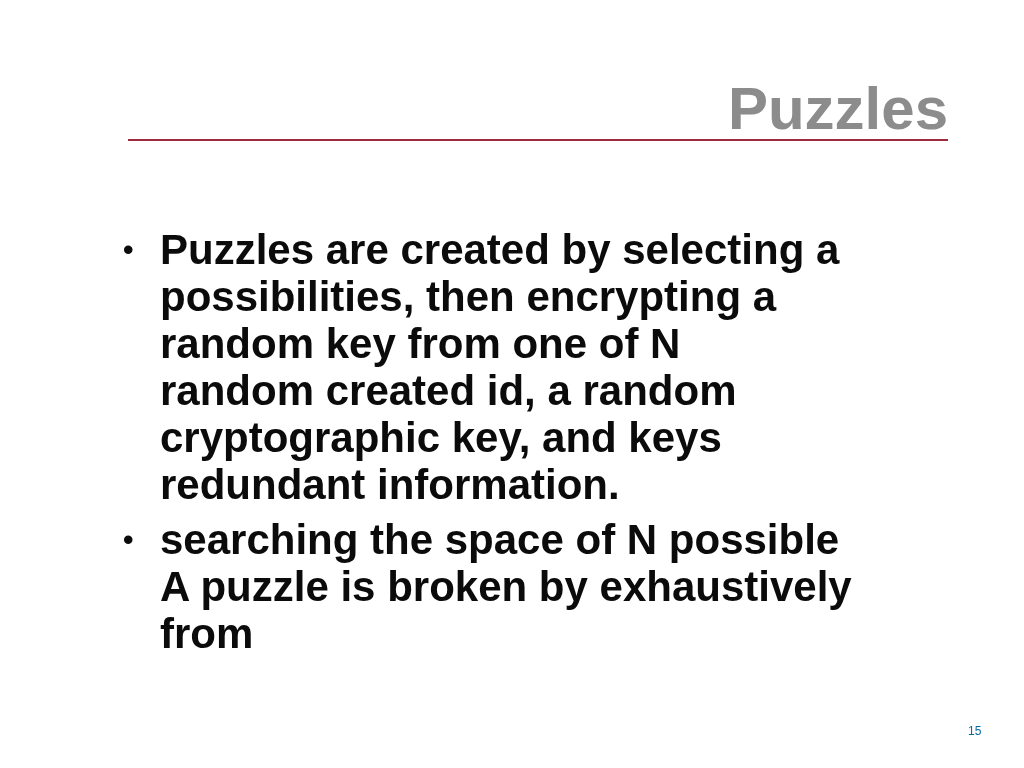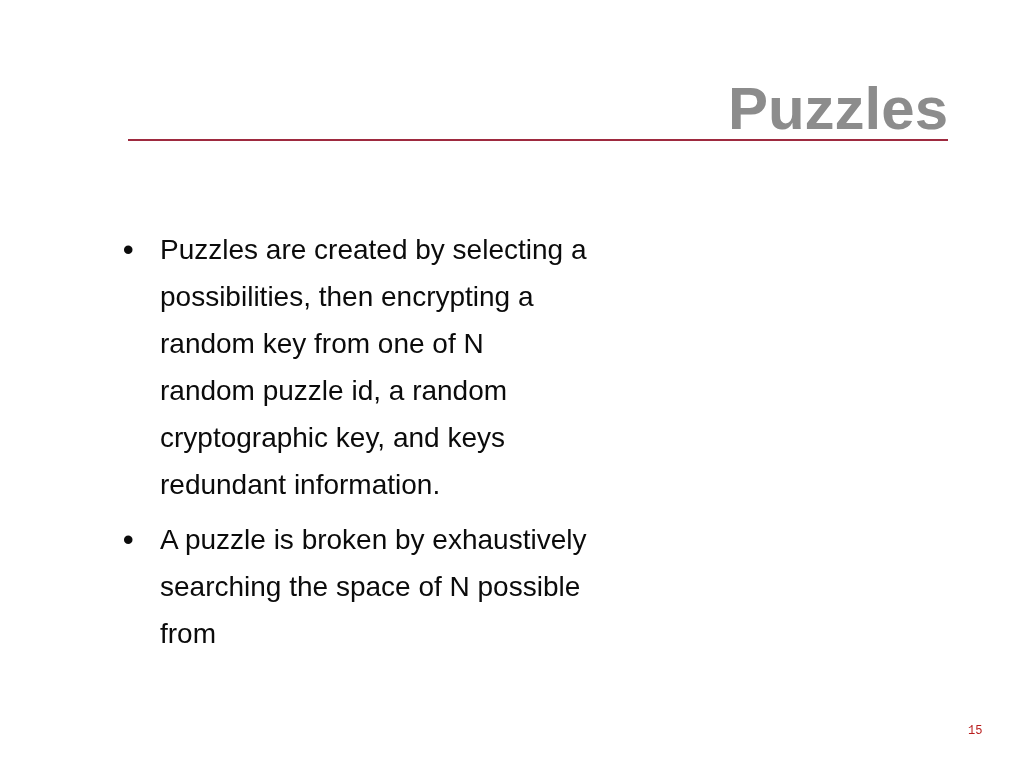--- a/index.html
+++ b/index.html
@@ -55,63 +55,63 @@
     width: 37px;
     font-size: 30px;
     line-height: 47px;
     font-weight: bold;
     color: var(--body-text-color, #0b0b0b);
   }
   .bullet-lines {
     flex: 1 1 auto;
   }
   .bullet-line {
-    font-size: 28px;
+    font-size: 42px;
     line-height: 47px;
-    font-weight: normal;
+    font-weight: bold;
     white-space: nowrap;
   }
   .page-number {
     position: absolute;
     top: 724px;
     left: 968px;
-    font-family: Liberation Mono, monospace;
+    font-family: Liberation Sans, sans-serif;
     font-size: 12px;
     line-height: 14px;
-    color: #b91c1c;
+    color: #0369a1;
   }
 </style>
 </head>
 <body>
 
 <div class="slide">
 
   <div class="slide-title">Puzzles</div>
 
   <div class="title-underline"></div>
 
   <div class="body-text">
 
     <div class="bullet-item">
       <span class="bullet-marker">•</span>
       <div class="bullet-lines">
         <div class="bullet-line">Puzzles are created by selecting a</div>
         <div class="bullet-line">possibilities, then encrypting a</div>
         <div class="bullet-line">random key from one of N</div>
-        <div class="bullet-line">random puzzle id, a random</div>
+        <div class="bullet-line">random created id, a random</div>
         <div class="bullet-line">cryptographic key, and keys</div>
         <div class="bullet-line">redundant information.</div>
       </div>
     </div>
 
     <div class="bullet-item">
       <span class="bullet-marker">•</span>
       <div class="bullet-lines">
+        <div class="bullet-line">searching the space of N possible</div>
         <div class="bullet-line">A puzzle is broken by exhaustively</div>
-        <div class="bullet-line">searching the space of N possible</div>
         <div class="bullet-line">from</div>
       </div>
     </div>
 
   </div>
 
   <div class="page-number">15</div>
 
 </div>
 

